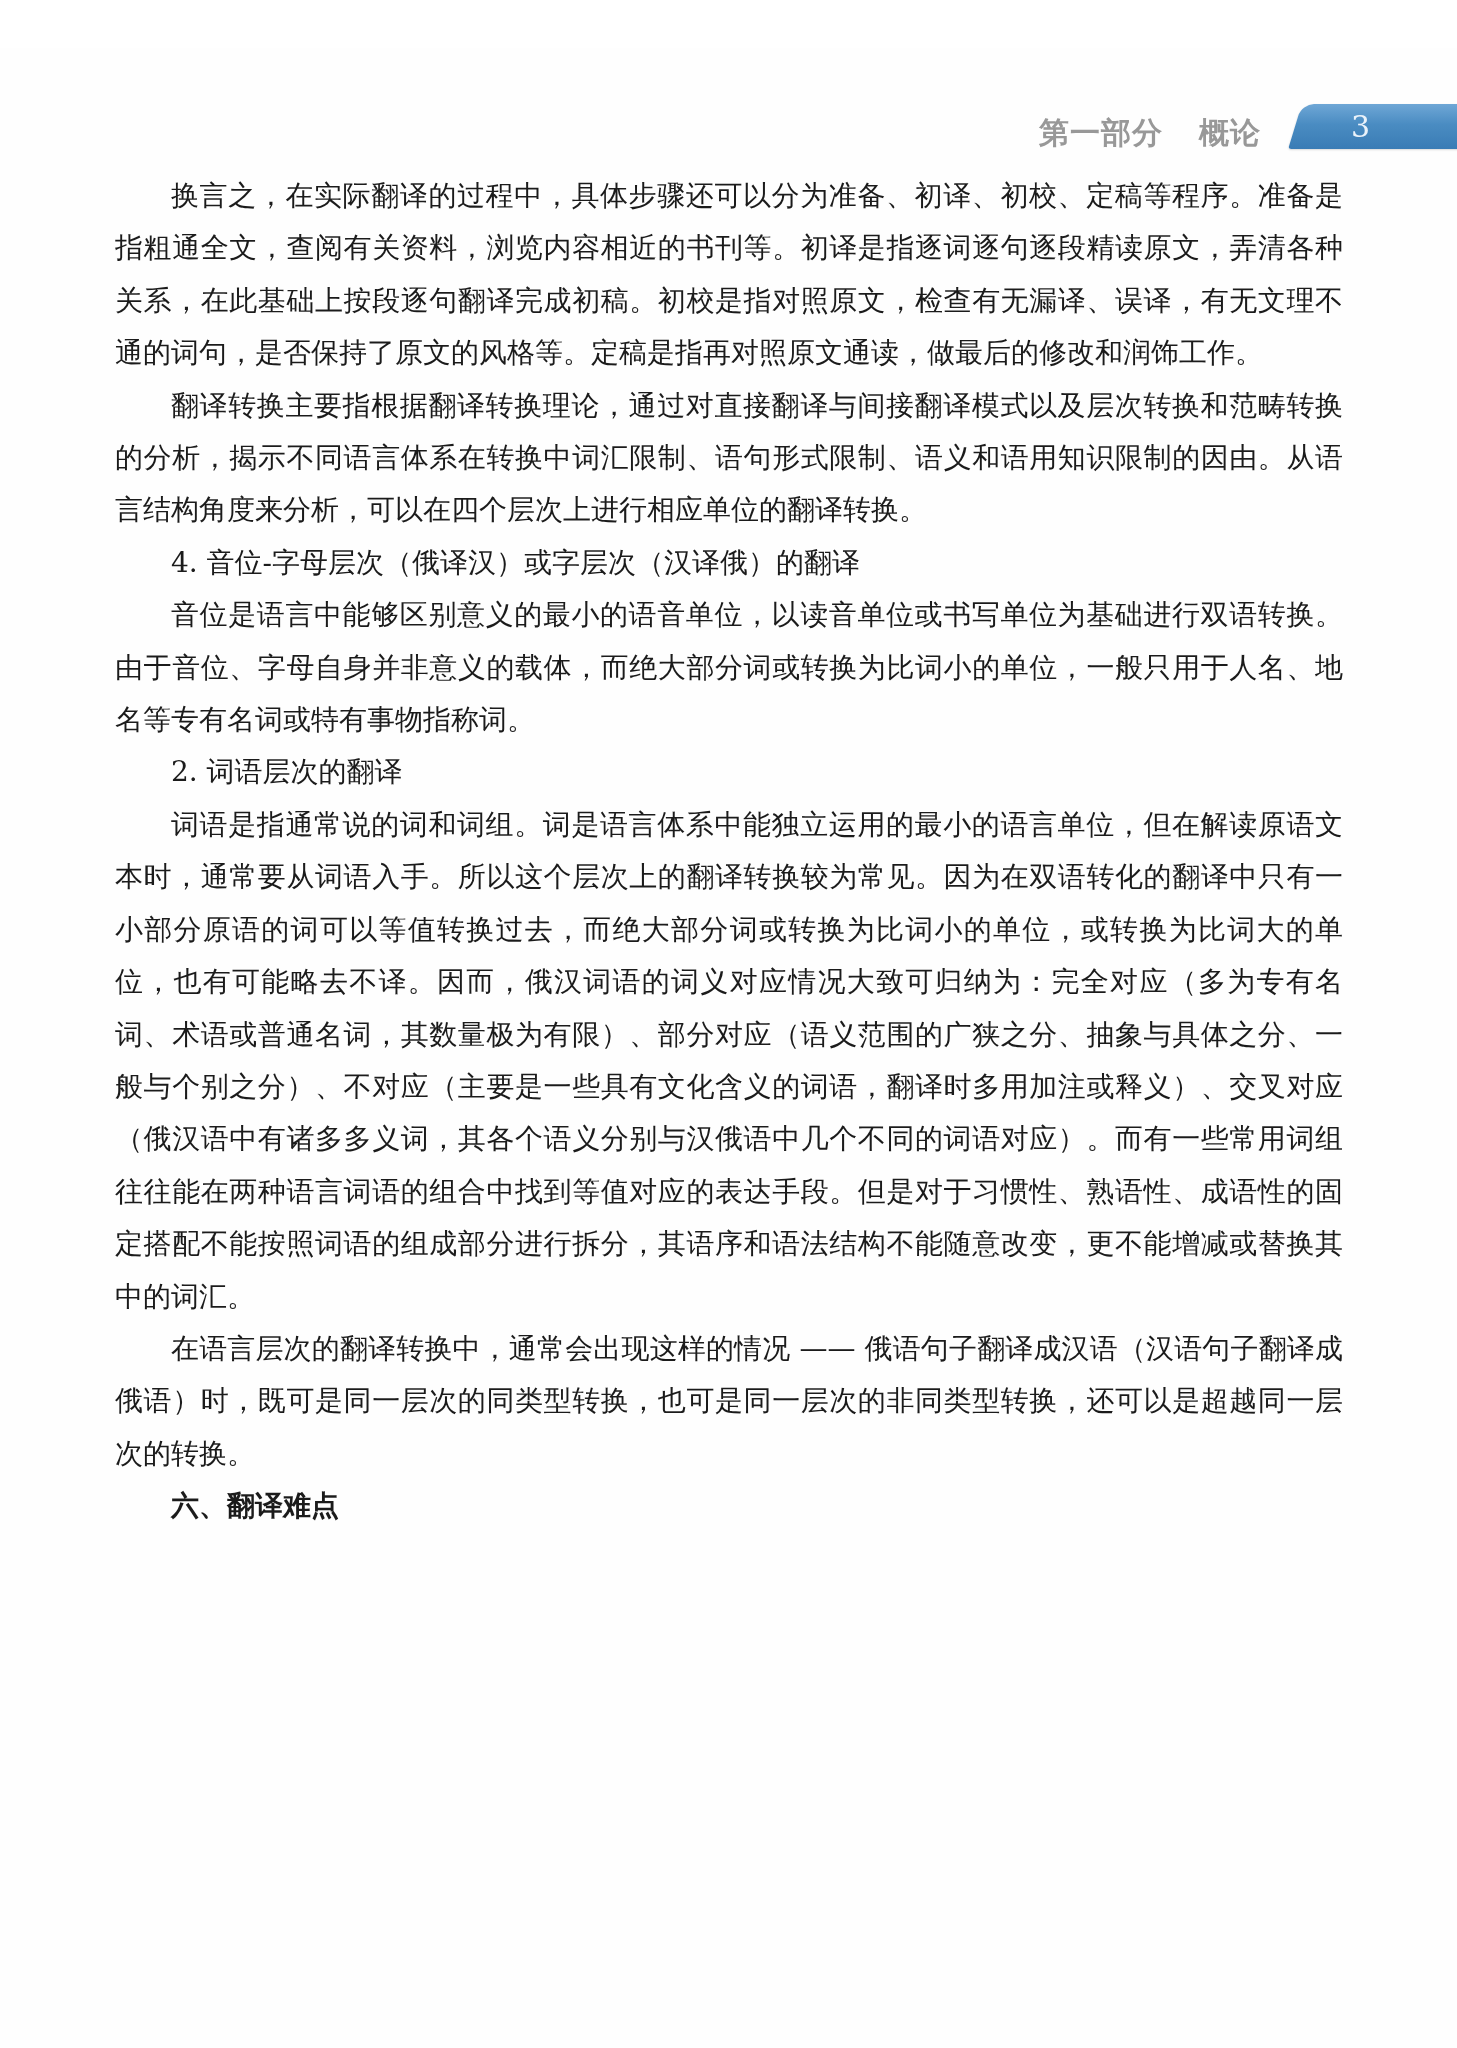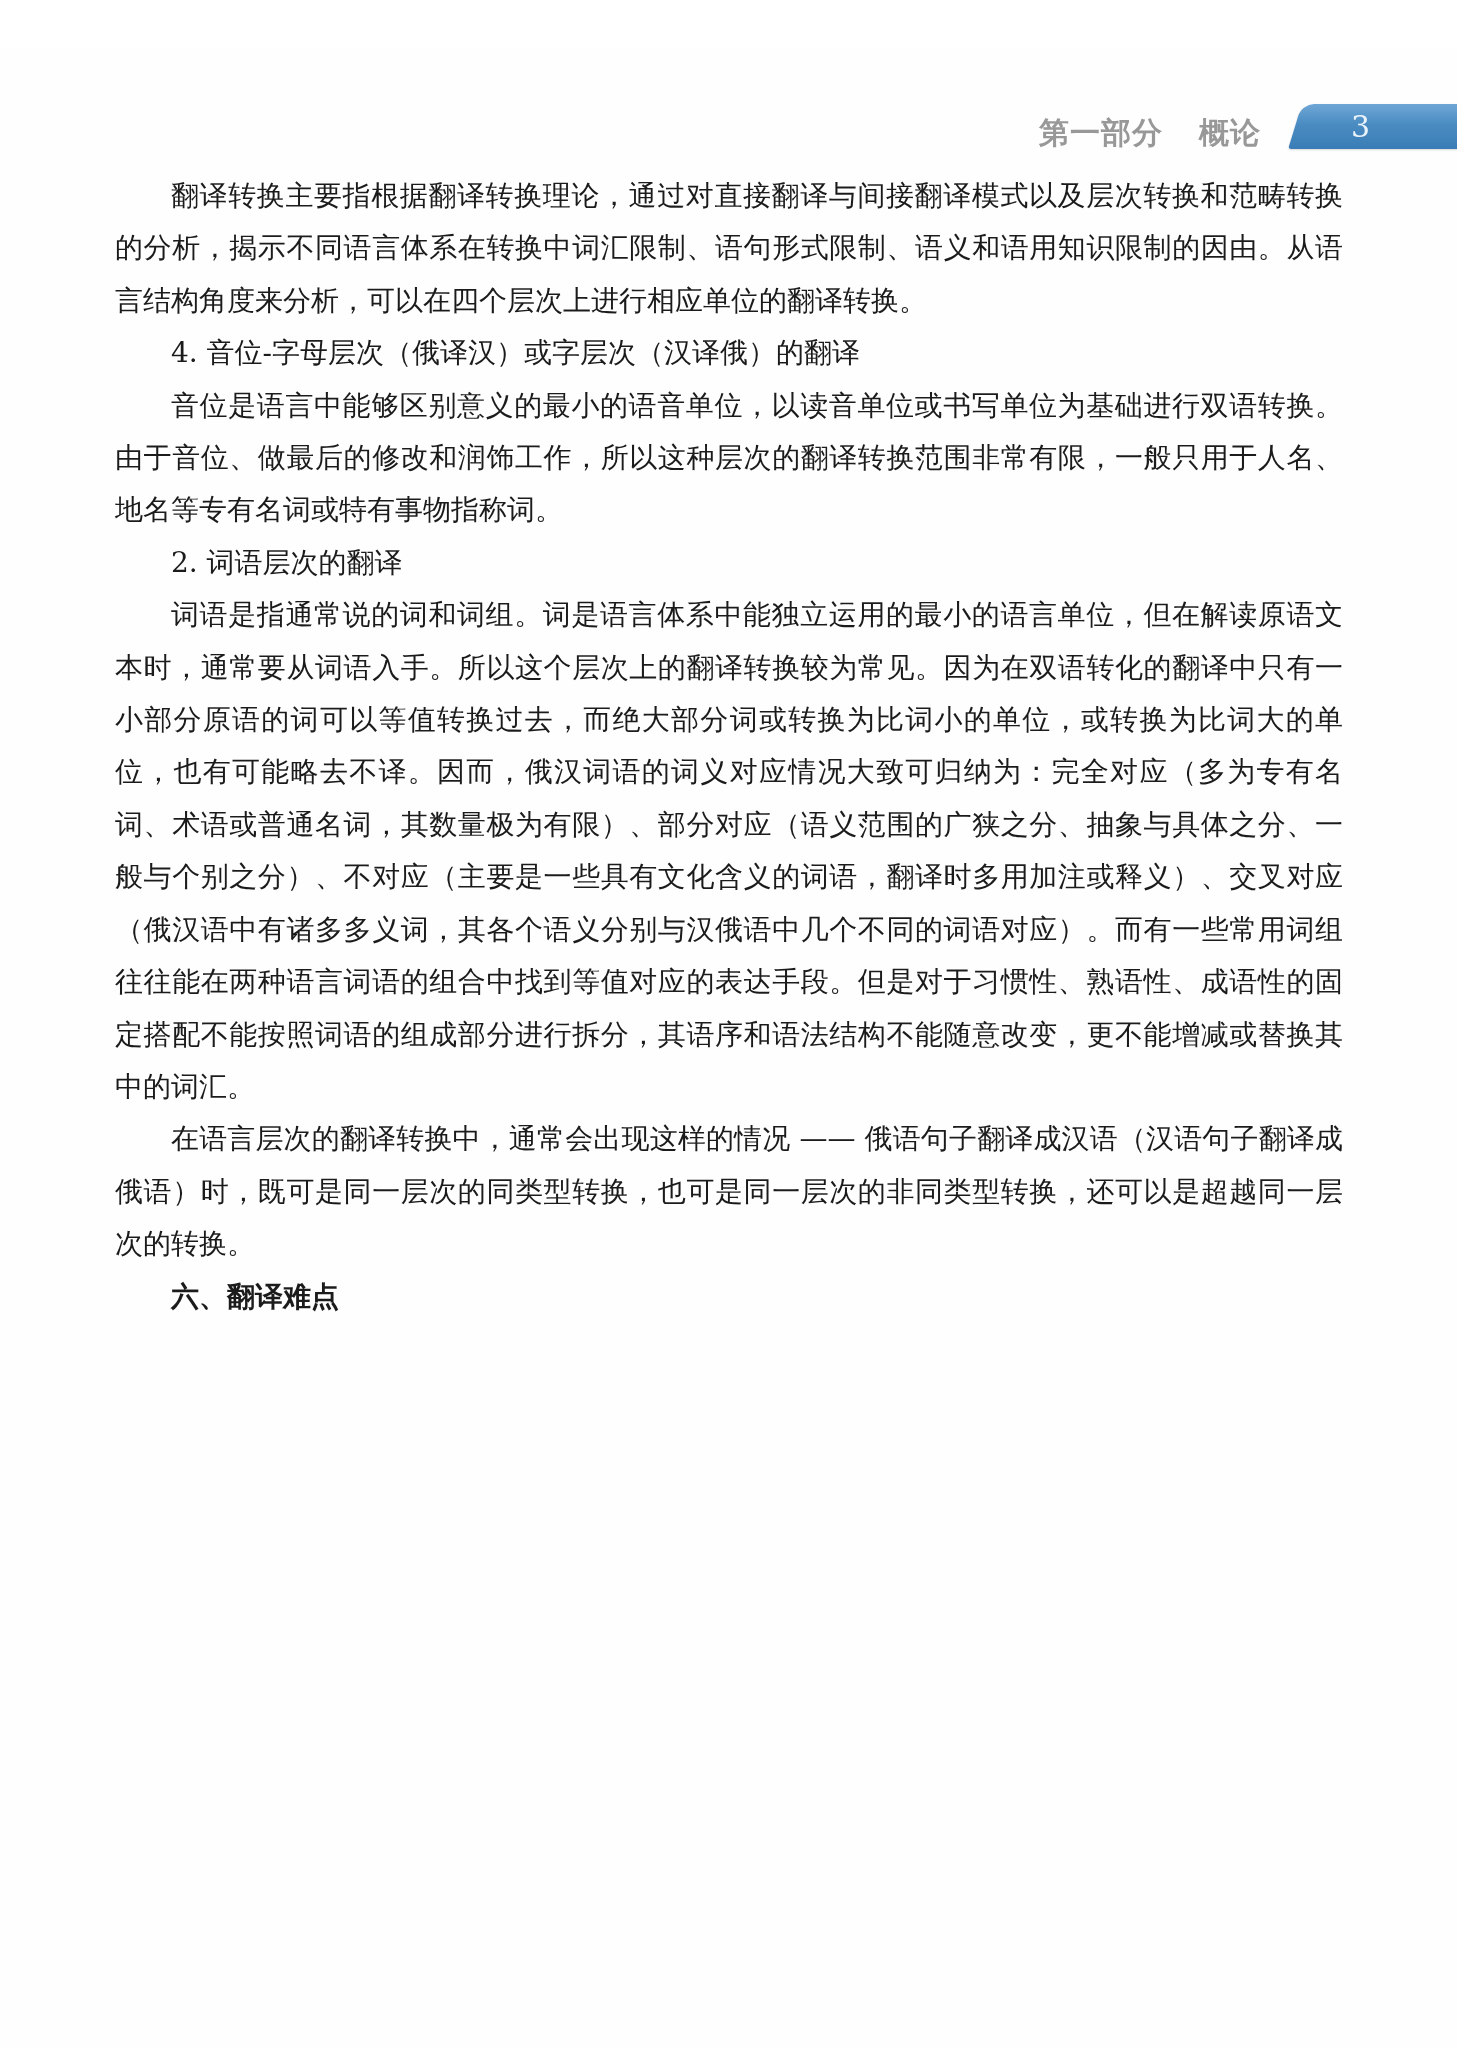--- a/index.html
+++ b/index.html
@@ -83,22 +83,23 @@
     <div class="running-head">
       <span class="sect-label">第一部分</span><span class="sect-title">概论</span>
     </div>
     <div class="page-tab">
       <span class="page-num">3</span>
     </div>
   </header>
 
   <main class="page-body">
 
+      <p class="block body indent">换言之，在实际翻译的过程中，具体步骤还可以分为准备、初译、初校、定稿等程序。准备是指粗通全文，查阅有关资料，浏览内容相近的书刊等。初译是指逐词逐句逐段精读原文，弄清各种关系，在此基础上按段逐句翻译完成初稿。初校是指对照原文，检查有无漏译、误译，有无文理不通的词句，是否保持了原文的风格等。定稿是指再对照原文通读，做最后的修改和润饰工作。</p>
       <p class="block body indent">翻译转换主要指根据翻译转换理论，通过对直接翻译与间接翻译模式以及层次转换和范畴转换的分析，揭示不同语言体系在转换中词汇限制、语句形式限制、语义和语用知识限制的因由。从语言结构角度来分析，可以在四个层次上进行相应单位的翻译转换。</p>
       <p class="block subheading indent">4. 音位-字母层次（俄译汉）或字层次（汉译俄）的翻译</p>
-      <p class="block body indent">音位是语言中能够区别意义的最小的语音单位，以读音单位或书写单位为基础进行双语转换。由于音位、做最后的修改和润饰工作，所以这种层次的翻译转换范围非常有限，一般只用于人名、地名等专有名词或特有事物指称词。</p>
+      <p class="block body indent">音位是语言中能够区别意义的最小的语音单位，以读音单位或书写单位为基础进行双语转换。由于音位、字母自身并非意义的载体，而绝大部分词或转换为比词小的单位，一般只用于人名、地名等专有名词或特有事物指称词。</p>
       <p class="block subheading indent">2. 词语层次的翻译</p>
       <p class="block body indent">词语是指通常说的词和词组。词是语言体系中能独立运用的最小的语言单位，但在解读原语文本时，通常要从词语入手。所以这个层次上的翻译转换较为常见。因为在双语转化的翻译中只有一小部分原语的词可以等值转换过去，而绝大部分词或转换为比词小的单位，或转换为比词大的单位，也有可能略去不译。因而，俄汉词语的词义对应情况大致可归纳为：完全对应（多为专有名词、术语或普通名词，其数量极为有限）、部分对应（语义范围的广狭之分、抽象与具体之分、一般与个别之分）、不对应（主要是一些具有文化含义的词语，翻译时多用加注或释义）、交叉对应（俄汉语中有诸多多义词，其各个语义分别与汉俄语中几个不同的词语对应）。而有一些常用词组往往能在两种语言词语的组合中找到等值对应的表达手段。但是对于习惯性、熟语性、成语性的固定搭配不能按照词语的组成部分进行拆分，其语序和语法结构不能随意改变，更不能增减或替换其中的词汇。</p>
       <p class="block body indent">在语言层次的翻译转换中，通常会出现这样的情况 —— 俄语句子翻译成汉语（汉语句子翻译成俄语）时，既可是同一层次的同类型转换，也可是同一层次的非同类型转换，还可以是超越同一层次的转换。</p>
       <p class="block heading indent">六、翻译难点</p>
     </main>
 
 </div>
 
 </body></html>

